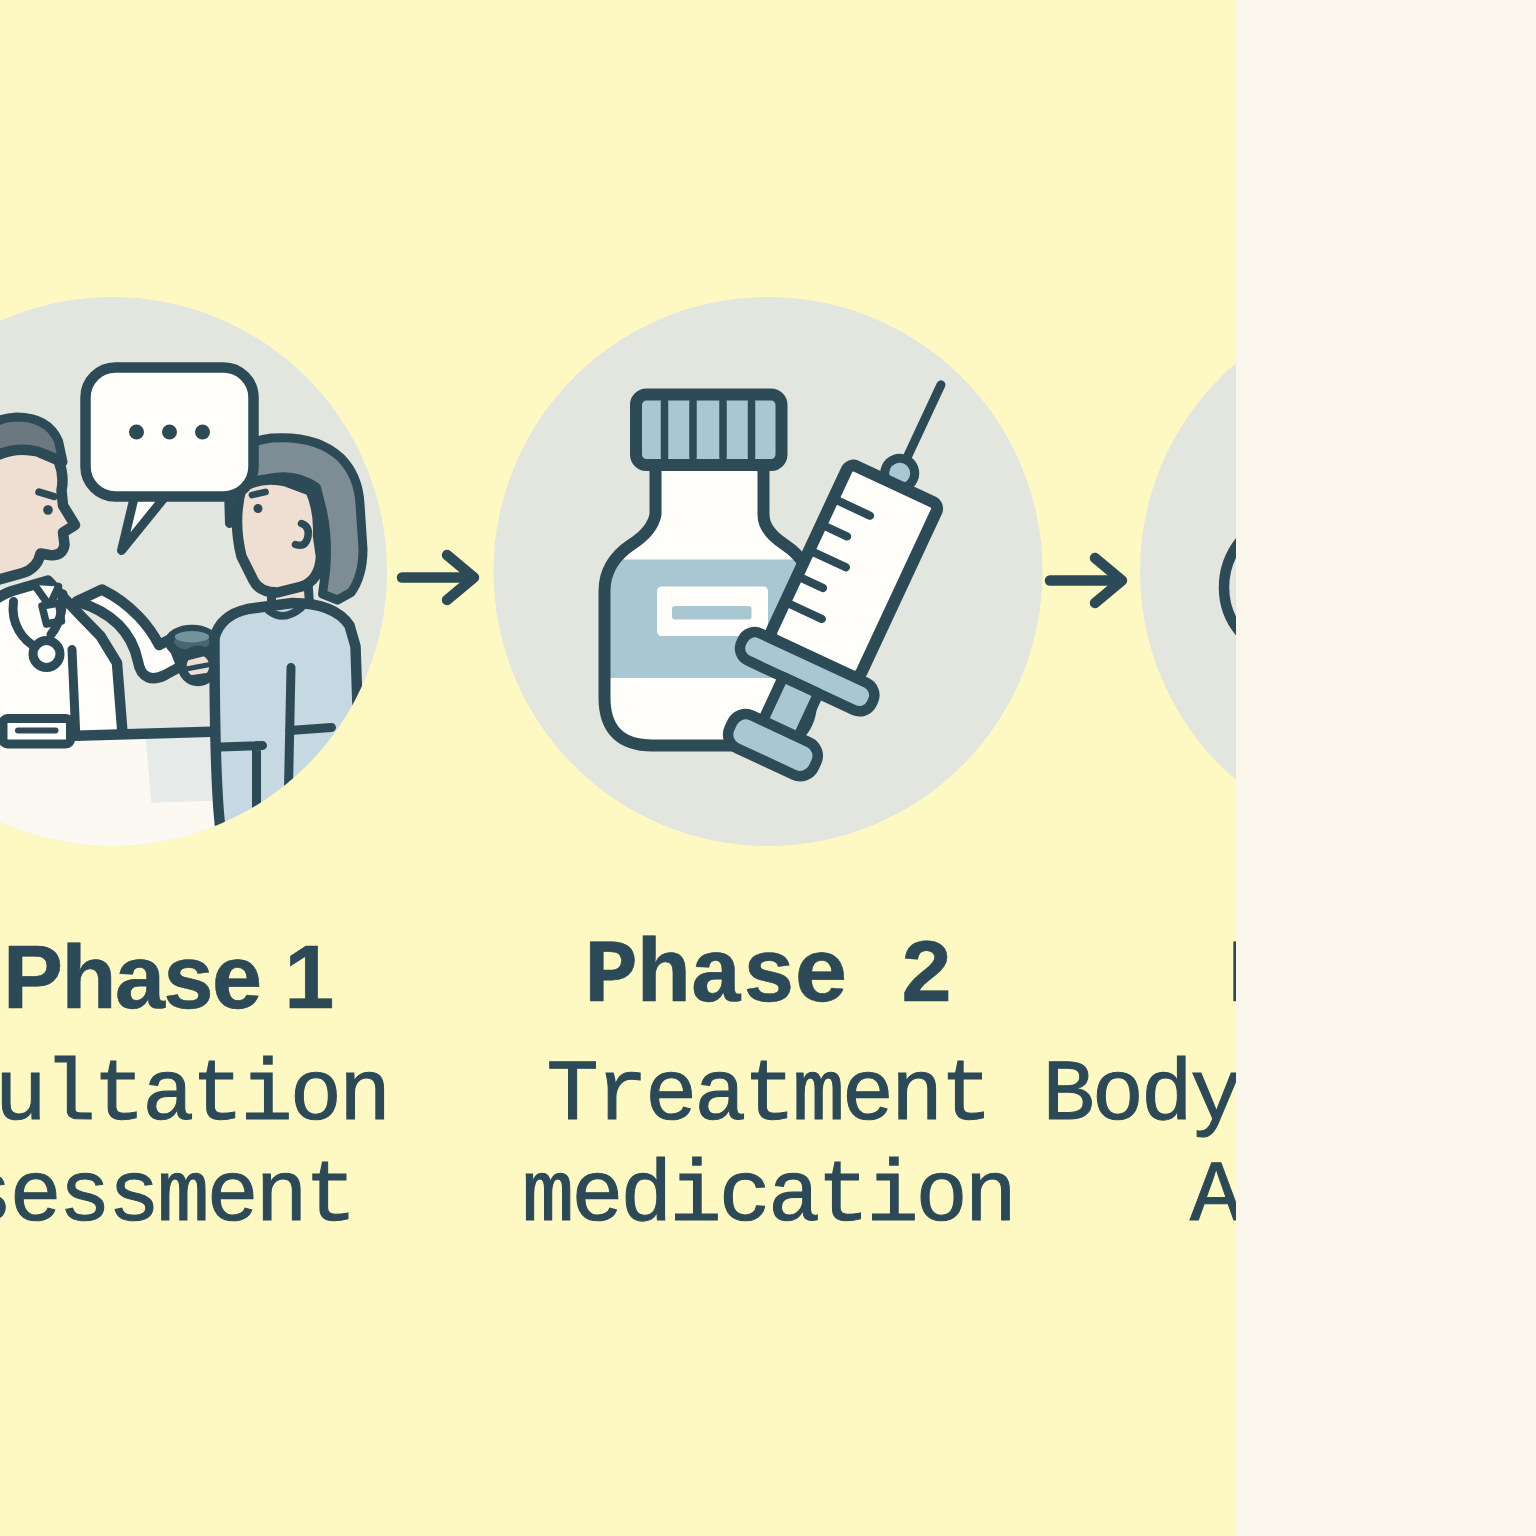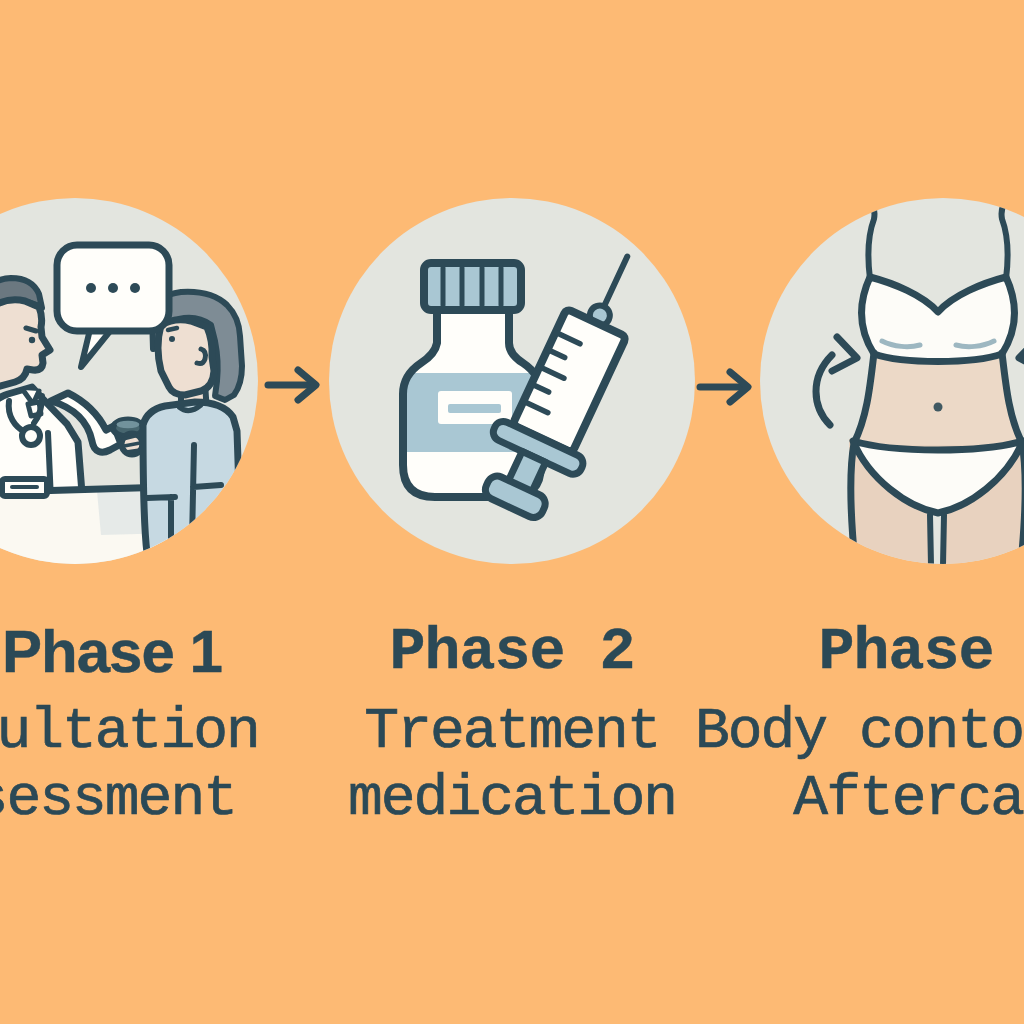--- a/index.html
+++ b/index.html
@@ -1,18 +1,18 @@
 <!DOCTYPE html>
 <html><head>
 <meta charset="utf-8">
 <style>
   html,body{margin:0;padding:0;}
   body{width:1024px;height:1024px;overflow:hidden;background:#faf6ec;
        font-family:"Liberation Sans","DejaVu Sans",sans-serif;}
-  .canvas{position:relative;width:1024px;height:1024px;overflow:hidden;background:#fdba74;}
+  .canvas{position:relative;width:824px;height:1024px;overflow:hidden;background:#fef9c3;}
   .fig{position:absolute;width:380px;height:380px;}
   #fig-consult{left:-115px;top:191px;}
   #fig-meds{left:322px;top:191px;}
   #fig-body{left:753px;top:191px;}
   .flow-arrow{position:absolute;width:62px;height:40px;}
   #arrow-1{left:264px;top:365px;}
   #arrow-2{left:696px;top:367px;}
   .txt{position:absolute;white-space:nowrap;color:#2b4956;}
   .phase-title{font-size:60px;line-height:64px;font-weight:700;letter-spacing:-1px;
                -webkit-text-stroke:0.4px #2b4956;}

